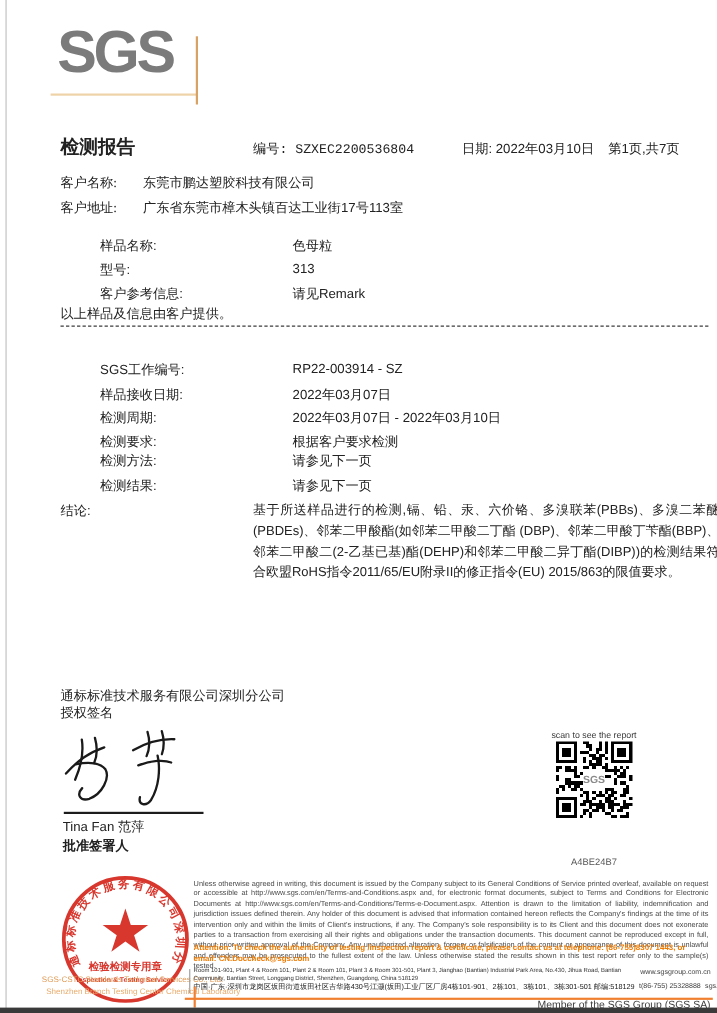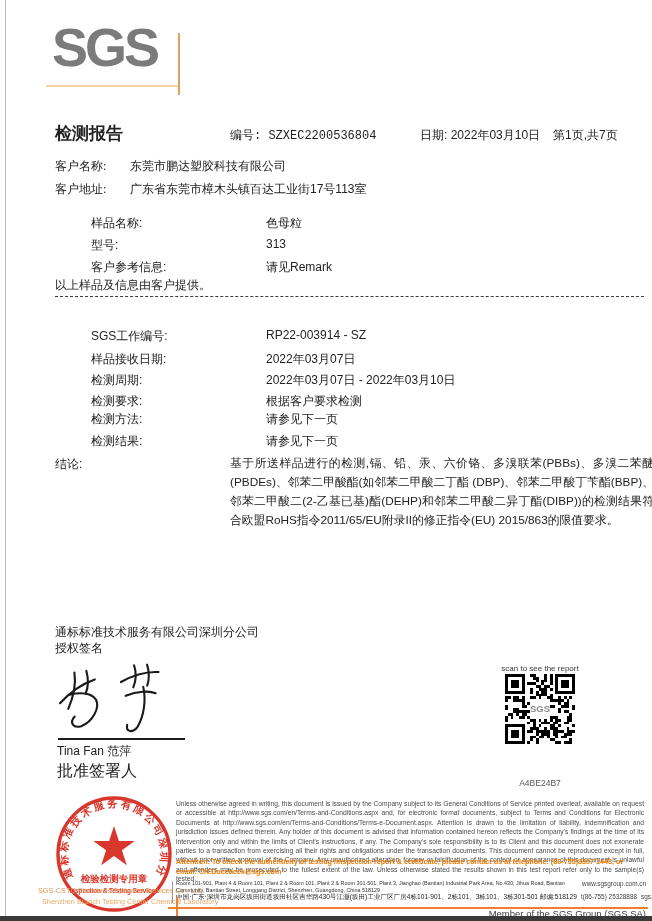--- a/index.html
+++ b/index.html
@@ -28,21 +28,21 @@
   
   #conclusion-label{left:55px;top:456px;font-size:12px;}
   #conclusion-text{left:230px;top:454px;width:424px;font-size:11.8px;line-height:1.6;
                    text-align:justify;}
   
   #sig-company{left:55px;top:624px;font-size:12px;}
   #sig-auth{left:55px;top:640px;font-size:12px;text-align:right;}
   #signature-svg{left:52px;top:662px;}
   #sig-underline{left:58px;top:738px;width:127px;height:2px;background:#1c1c1c;}
   #sig-name{left:57px;top:743px;font-size:12px;}
-  #sig-role{left:57px;top:761px;font-size:16px;}
+  #sig-role{left:57px;top:761px;font-size:12px;font-weight:bold;}
   
   #qr-caption{left:495px;top:664px;width:90px;text-align:center;font-size:8px;color:#3a3a3a;}
   #qr-box{left:505px;top:674px;width:70px;height:70px;}
   #qr-code-text{left:495px;top:738px;width:90px;text-align:center;font-size:8.5px;color:#555;margin-top:40px;}
   
   #stamp{left:53px;top:793px;opacity:.93;}
   #footer-co{left:38px;top:886px;font-size:7.3px;color:#e19a55;}
   #footer-lab{left:42px;top:897px;font-size:7.3px;color:#e8ab6a;}
   #disclaimer{left:176px;top:799px;width:468px;font-size:6.7px;line-height:1.4;
               color:#4a4a4a;text-align:justify;}

